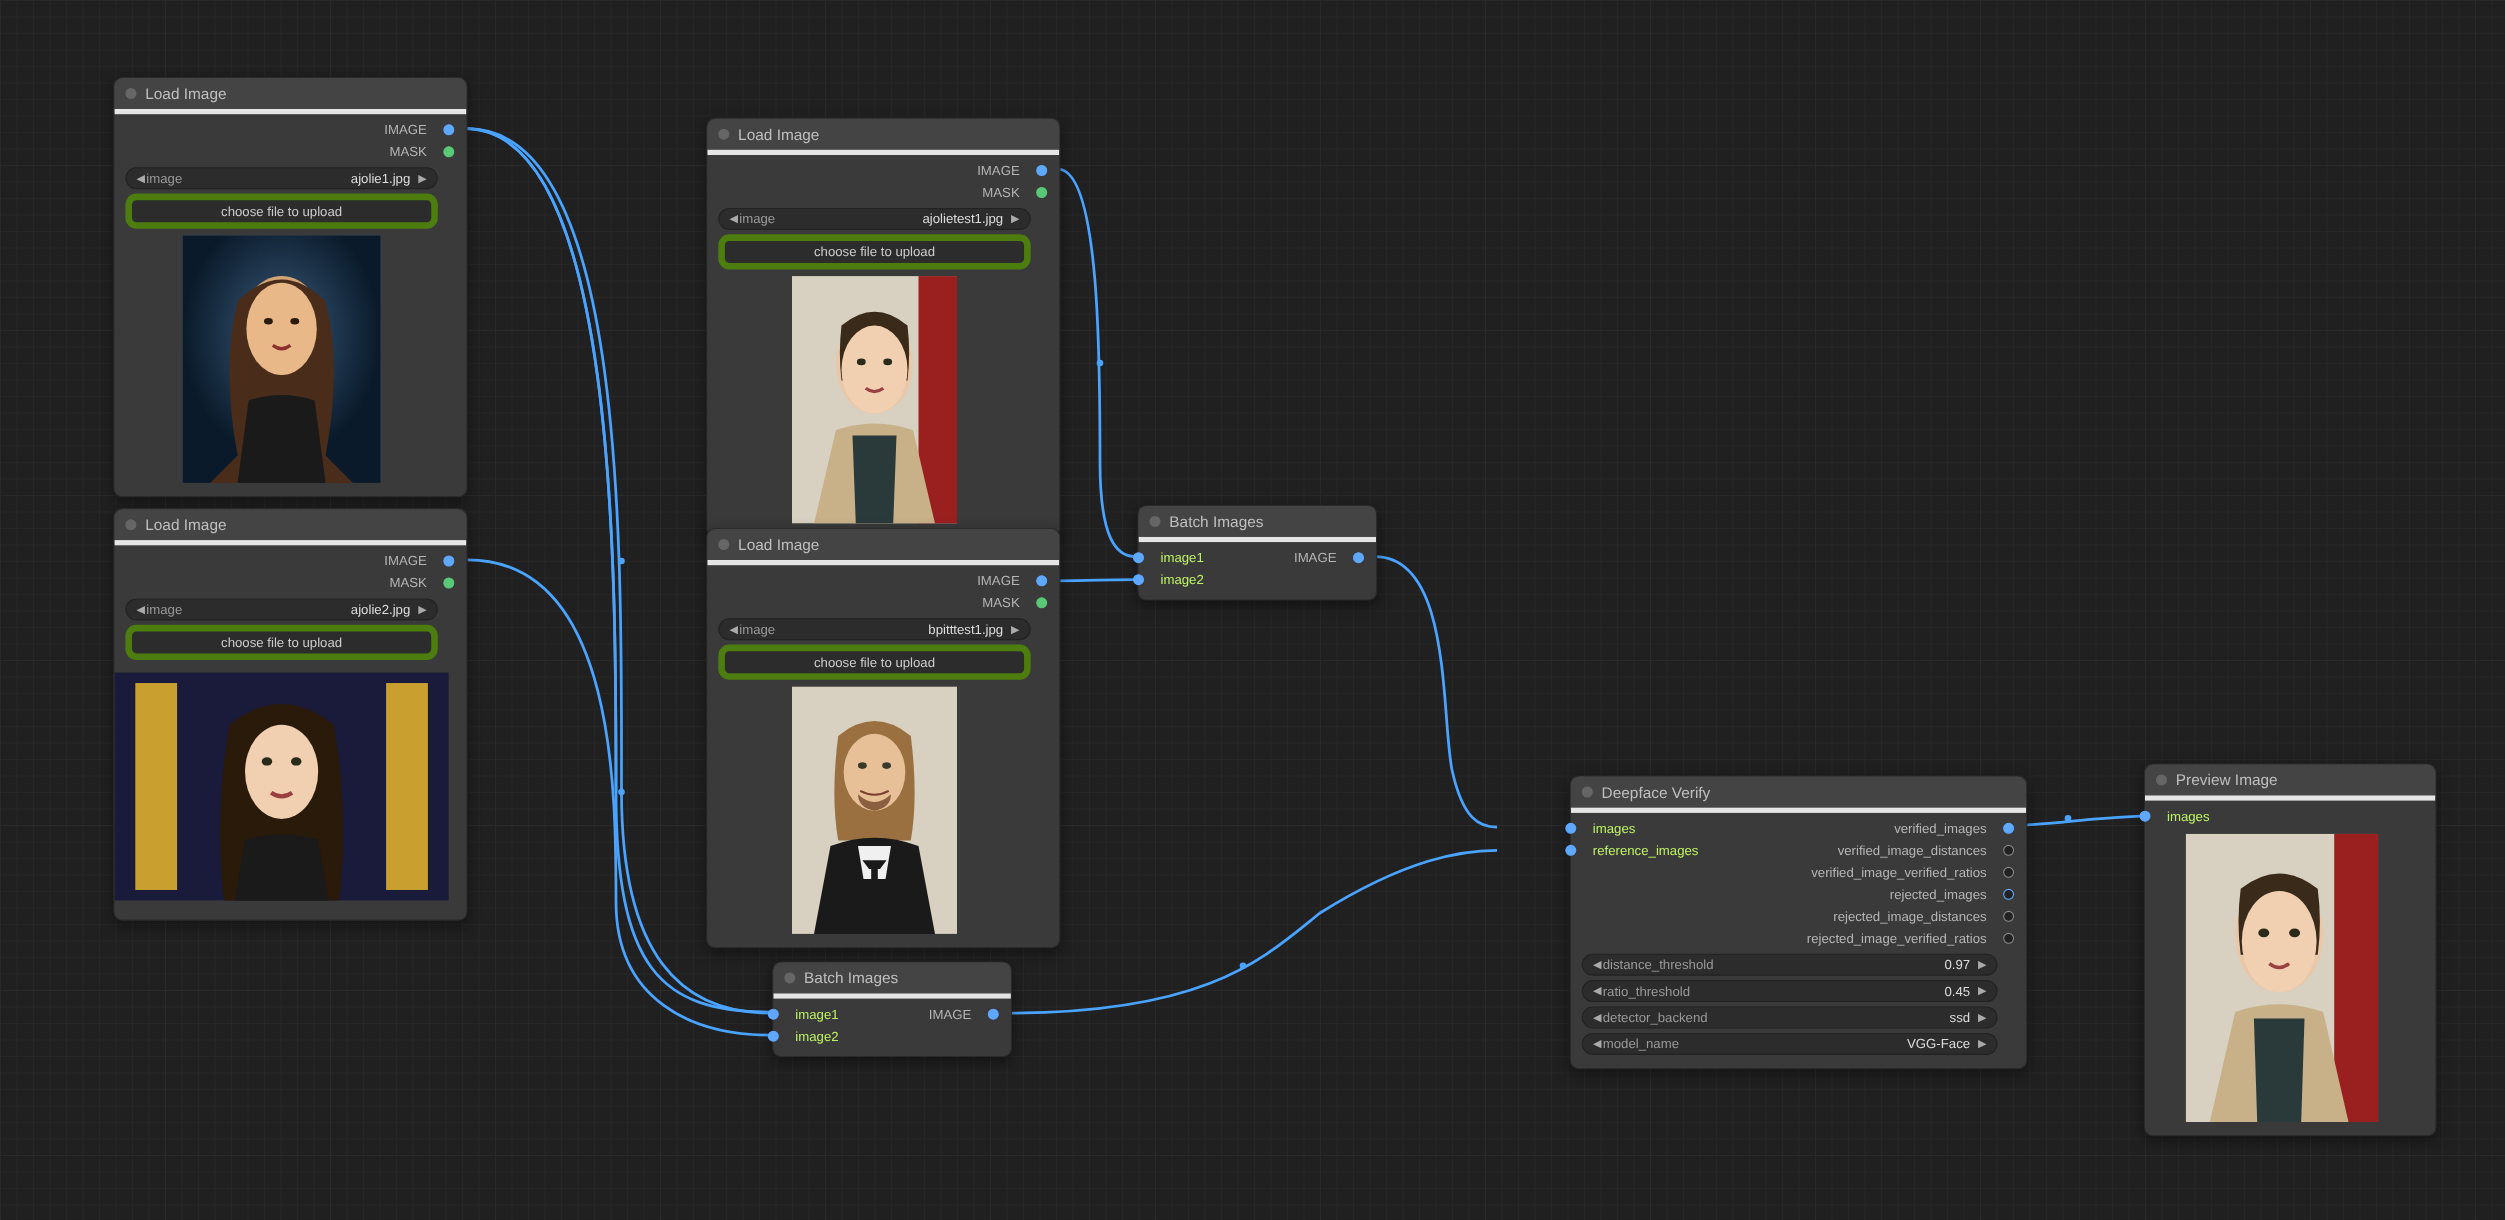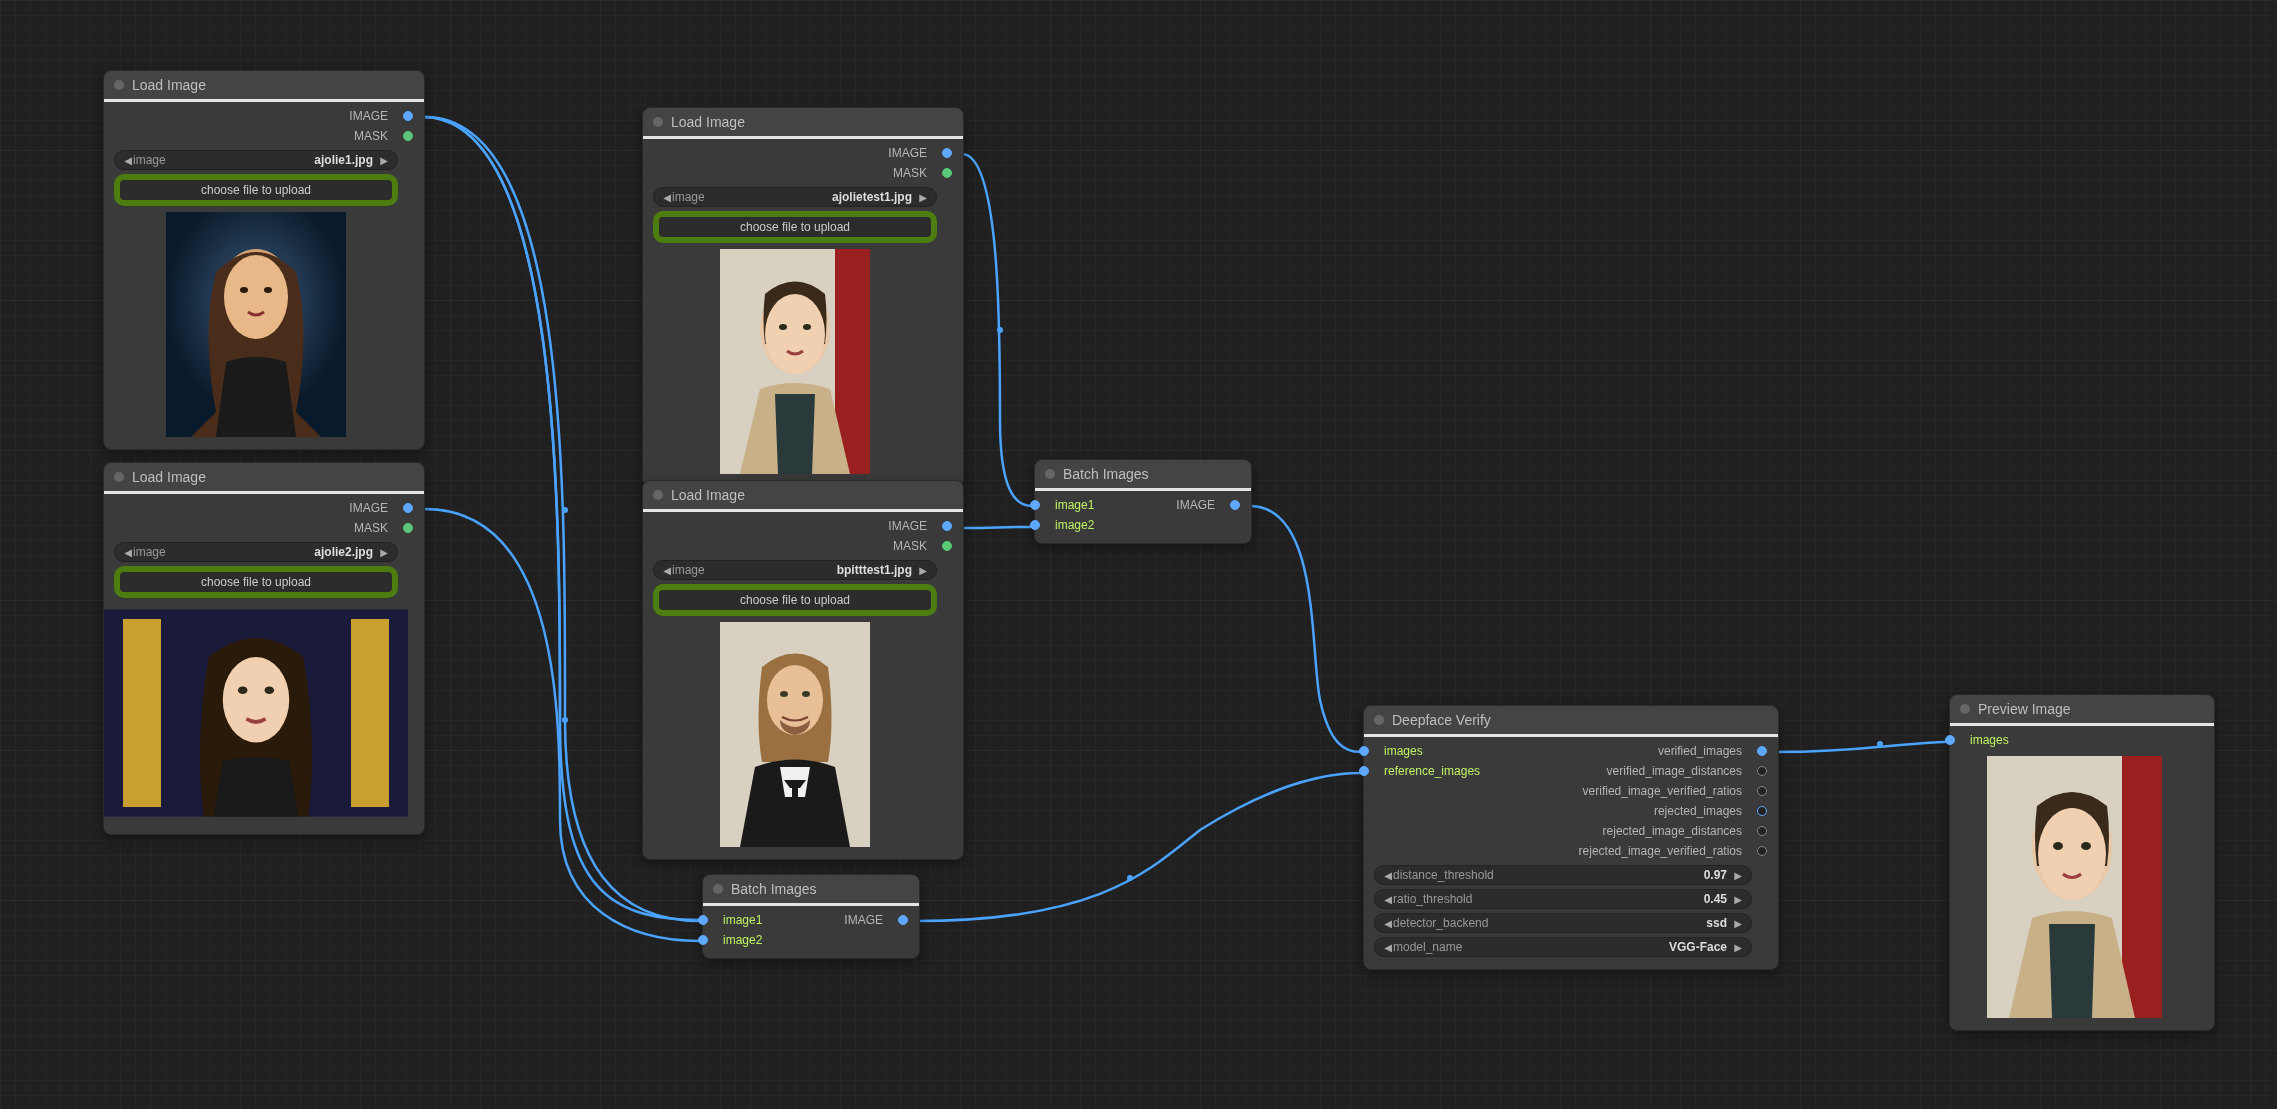--- a/index.html
+++ b/index.html
@@ -41,21 +41,21 @@
     box-shadow: 0 4px 12px rgba(0,0,0,0.4);
     z-index: 2;
   }
   .node-header {
     display: flex;
     align-items: center;
     gap: 8px;
     padding: 6px 10px;
     background: #444444;
     border-radius: 8px 8px 0 0;
-    border-bottom: 3px solid #e5e5e5;
+    border-bottom: 5px solid #e5e5e5;
     font-size: 14px;
     color: #bfbfbf;
     cursor: move;
   }
   .collapse-dot {
     width: 10px;
     height: 10px;
     border-radius: 50%;
     background: #666;
   }
@@ -107,21 +107,21 @@
     background: #2c2c2c;
     border: 1px solid #222;
     border-radius: 10px;
     padding: 2px 8px;
     font-size: 12px;
     color: #ccc;
     cursor: pointer;
   }
   .combo .arrow { font-size:10px; color:#aaa; width:10px; text-align:center;}
   .combo .wname { color:#999; }
-  .combo .wval { color:#ddd; text-align:right; flex:1; margin: 0 6px; font-weight: bold;}
+  .combo .wval { color:#ddd; text-align:right; flex:1; margin: 0 6px;}
   .upload-btn {
     background: #2c2c2c;
     border: 6px solid #4d7c0f;
     border-radius: 10px;
     padding: 3px 8px;
     font-size: 12px;
     color: #ccc;
     text-align: center;
     cursor: pointer;
   }
@@ -380,21 +380,21 @@
       <span class="label-r" style="flex:0;">IMAGE</span>
       <span class="slot image connected out-right"></span>
     </div>
     <div class="port-row">
       <span class="slot image connected in-left"></span>
       <span class="label-l">image2</span>
     </div>
   </div>
 </div>
 
-<div class="node" style="left:1363px; top:705px; width:414px;">
+<div class="node" style="left:1427px; top:705px; width:414px;">
   <div class="node-header">
     <span class="collapse-dot"></span>
     <span>Deepface Verify</span>
   </div>
   <div class="node-body">
     <div class="port-row">
       <span class="slot image connected in-left"></span>
       <span class="label-l" style="flex:0 0 auto;">images</span>
       <span class="label-r">verified_images</span>
       <span class="slot image connected out-right"></span>

